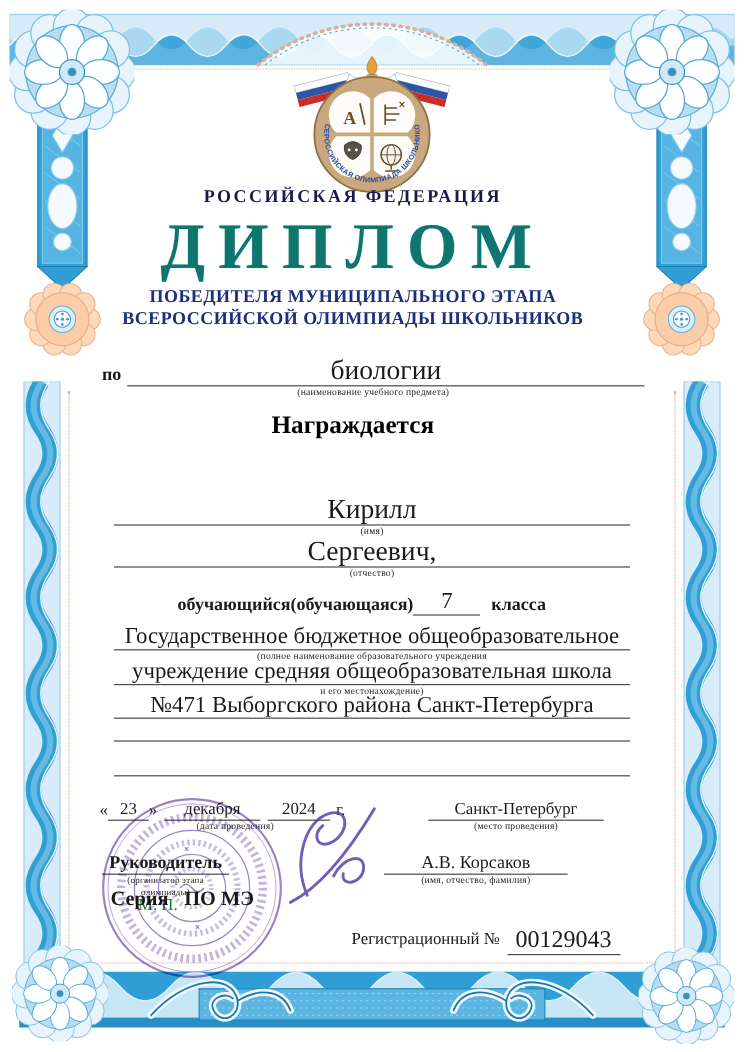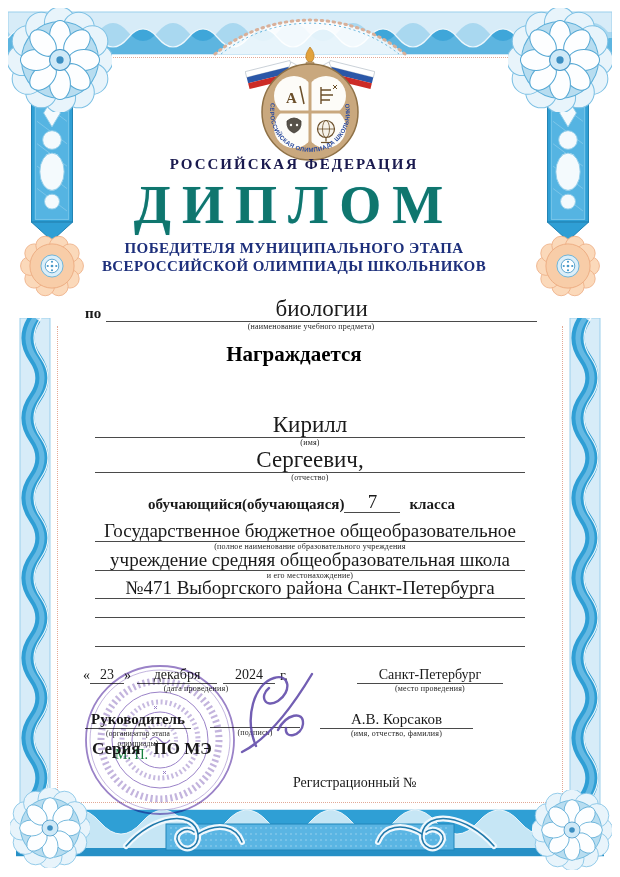--- a/index.html
+++ b/index.html
@@ -291,37 +291,34 @@
 
   <div class="abs" style="left:357px;top:666px;width:146px">
     <div class="u smallval">Санкт-Петербург</div>
     <div class="caption">(место проведения)</div>
   </div>
 
   <div class="abs" style="left:85px;top:710px;width:106px">
     <div class="u lblb" style="text-align:center;line-height:18px">Руководитель</div>
     <div class="caption" style="font-size:7.5px">(организатор этапа олимпиады)</div>
   </div>
-  <div class="abs" style="left:210px;top:710px;width:90px">
-    <div class="u" style="height:17px"></div>
-    <div class="caption">(подпись)</div>
-  </div>
   <div class="abs" style="left:320px;top:710px;width:153px">
     <div class="u" style="font-size:15px;line-height:18px">А.В. Корсаков</div>
     <div class="caption">(имя, отчество, фамилия)</div>
   </div>
 
   <div class="abs" style="left:115px;top:747px;font-size:14px;color:#15803d">М. П.</div>
 
   <div class="abs flexrow" style="left:92px;top:739px;gap:13px">
     <span style="font-size:17px;font-weight:bold">Серия</span>
     <span style="font-size:17px;font-weight:bold">ПО МЭ</span>
   </div>
   <div class="abs flexrow" style="left:293px;top:771px">
     <span style="font-size:14px;line-height:24px">Регистрационный №</span>
+    <span class="u" style="width:94px;font-size:20px;line-height:24px;margin-left:6px">00129043</span>
   </div>
 
   <svg class="abs stamp" style="left:80px;top:660px" width="160" height="160" viewBox="0 0 160 160">
     <g stroke="#7e5fb8" fill="none" opacity=".78">
       <circle cx="80" cy="80" r="74" stroke-width="1.8"></circle>
       <circle cx="80" cy="80" r="70" stroke-width=".6"></circle>
       <circle cx="80" cy="80" r="59" stroke-width="7" stroke-dasharray="2.2 2.8" opacity=".6"></circle>
       <circle cx="80" cy="80" r="48" stroke-width="1"></circle>
       <circle cx="80" cy="80" r="38" stroke-width="5" stroke-dasharray="2 2.6" opacity=".55"></circle>
       <circle cx="80" cy="80" r="28" stroke-width="1"></circle>

